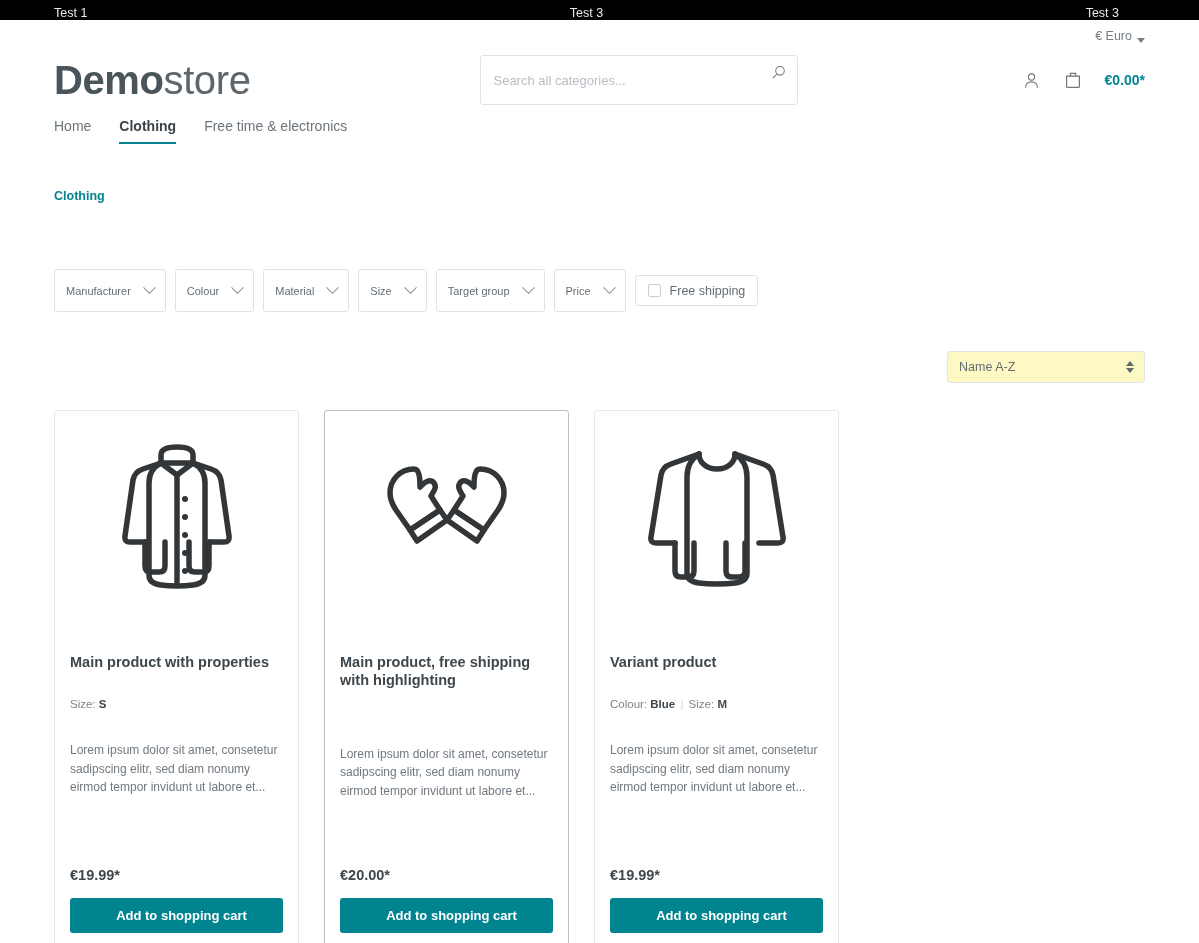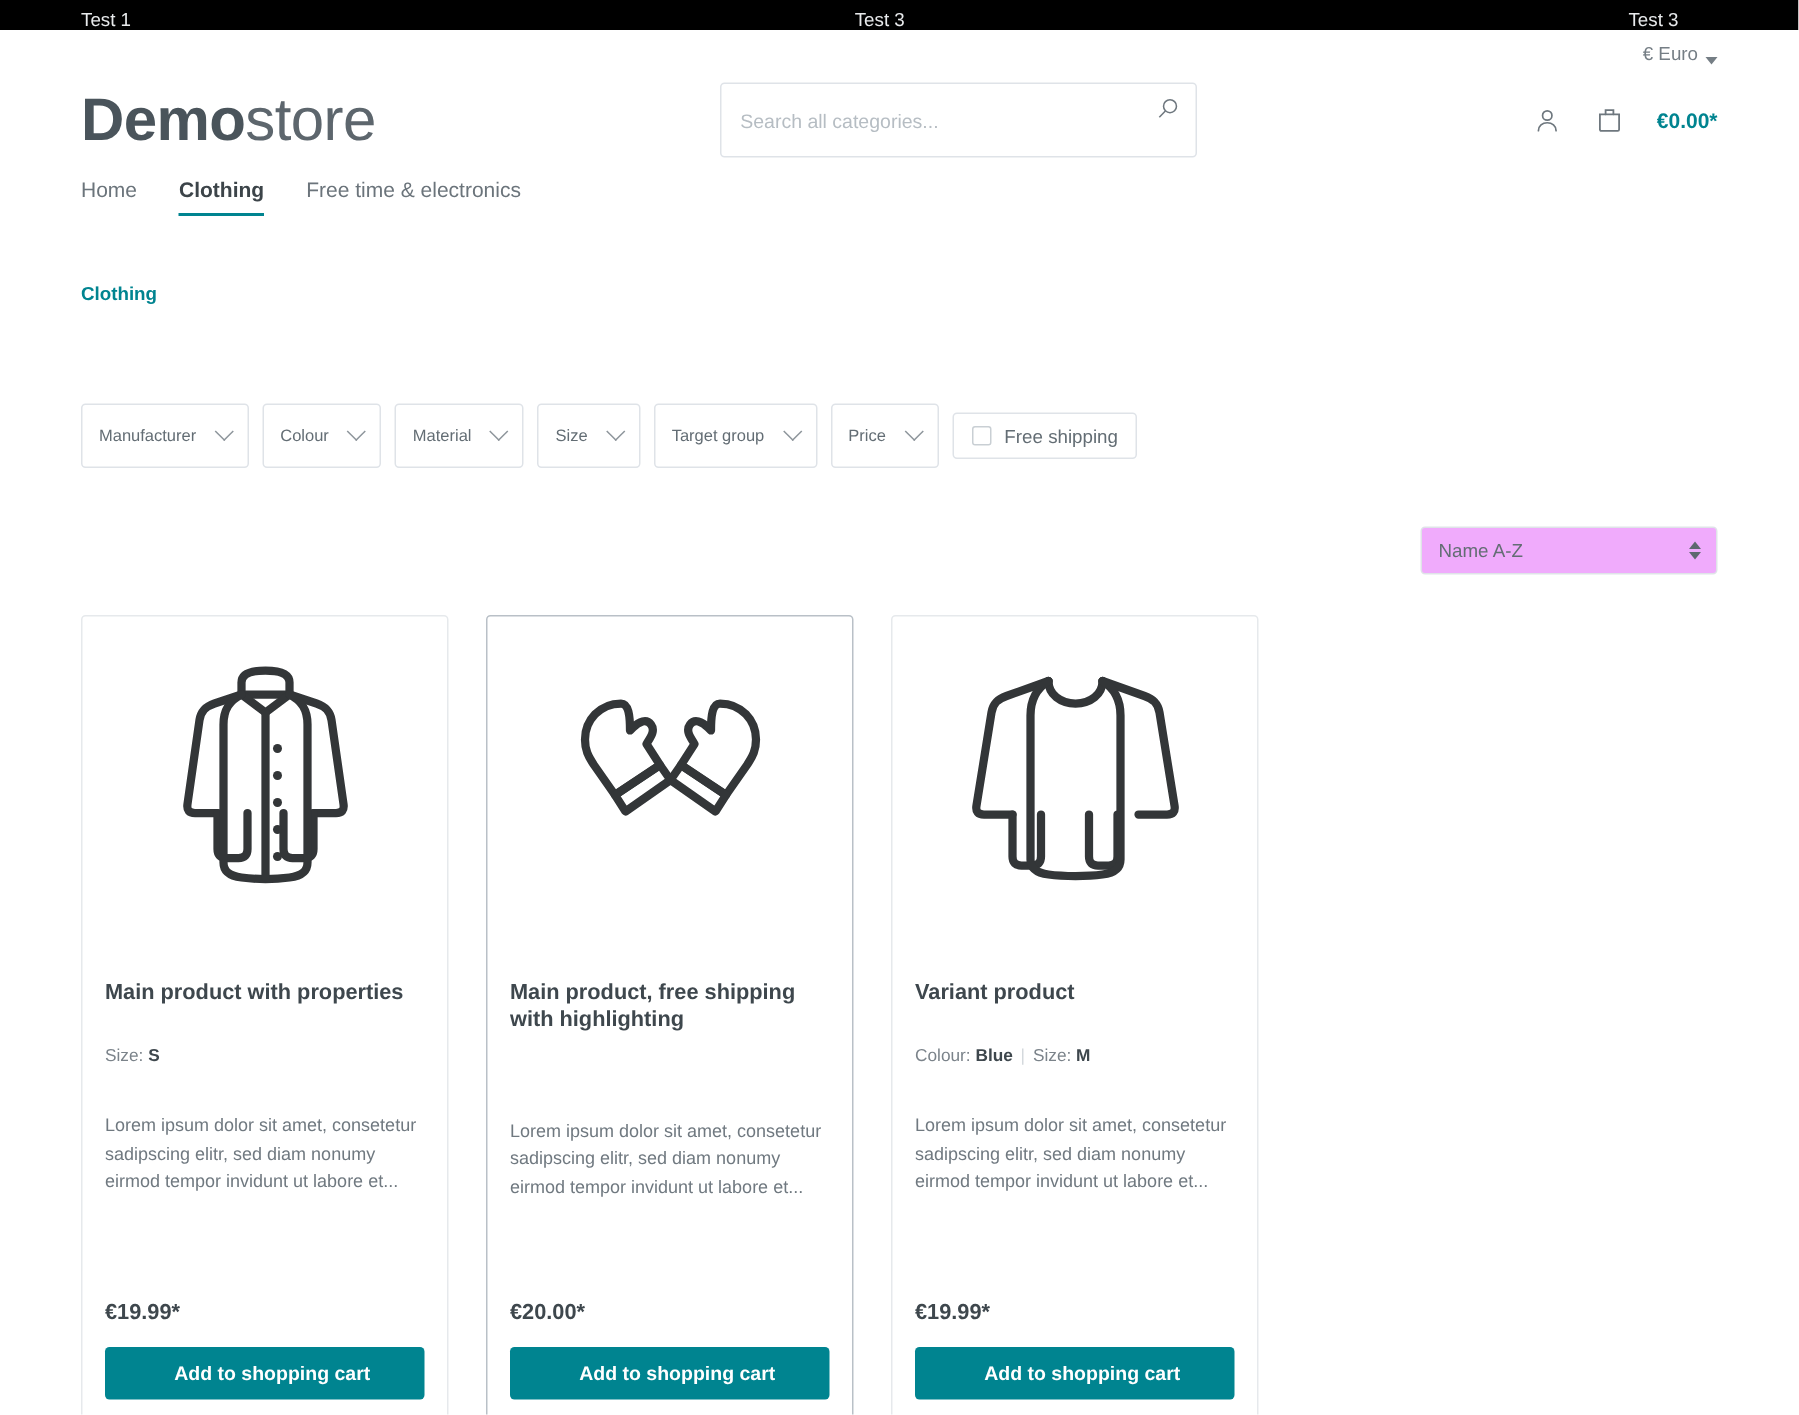--- a/index.html
+++ b/index.html
@@ -201,21 +201,21 @@
   }
   .sort-select-wrap {
     position: relative;
     width: 198px;
   }
   .sort-select {
     width: 100%;
     height: 32px;
     border: 1px solid #dfe3e8;
     border-radius: 3px;
-    background: #f0abfc;
+    background: #fef9c3;
     font-size: 12.5px;
     color: #636d74;
     font-family: "Liberation Sans", sans-serif;
     padding: 0 26px 0 11px;
     appearance: none;
     -webkit-appearance: none;
     cursor: pointer;
     outline: none;
   }
   .sort-arrows {

